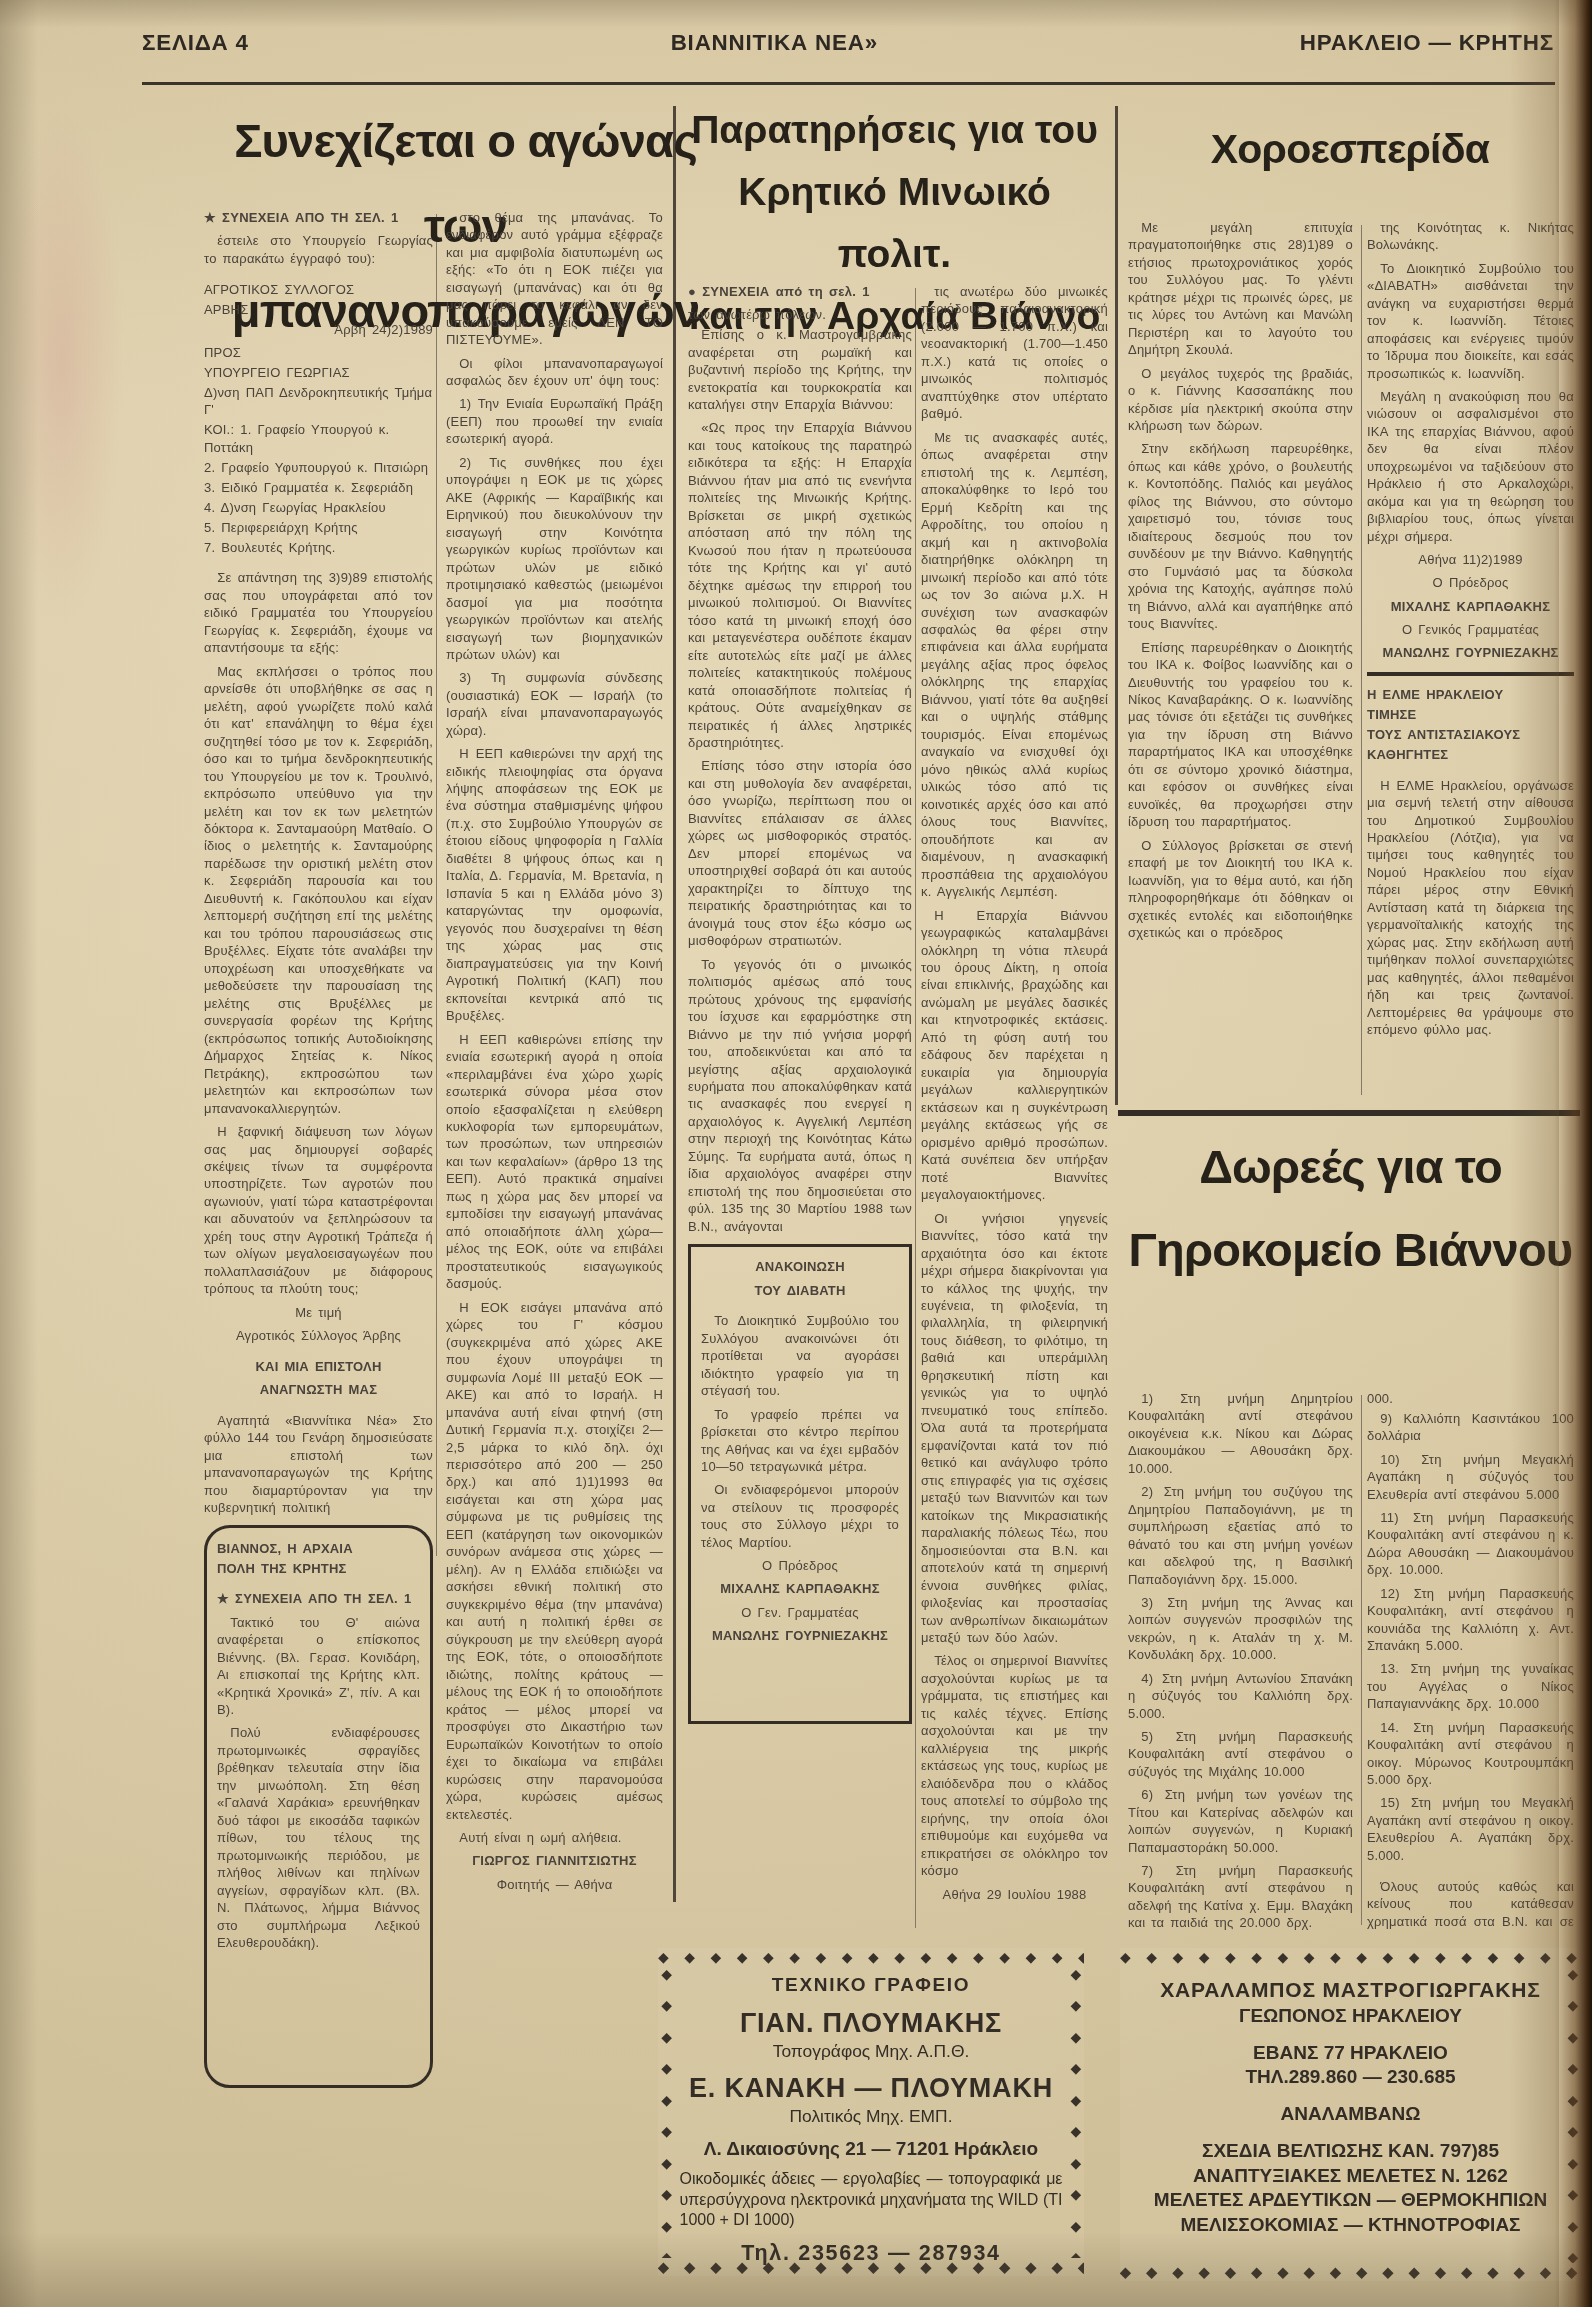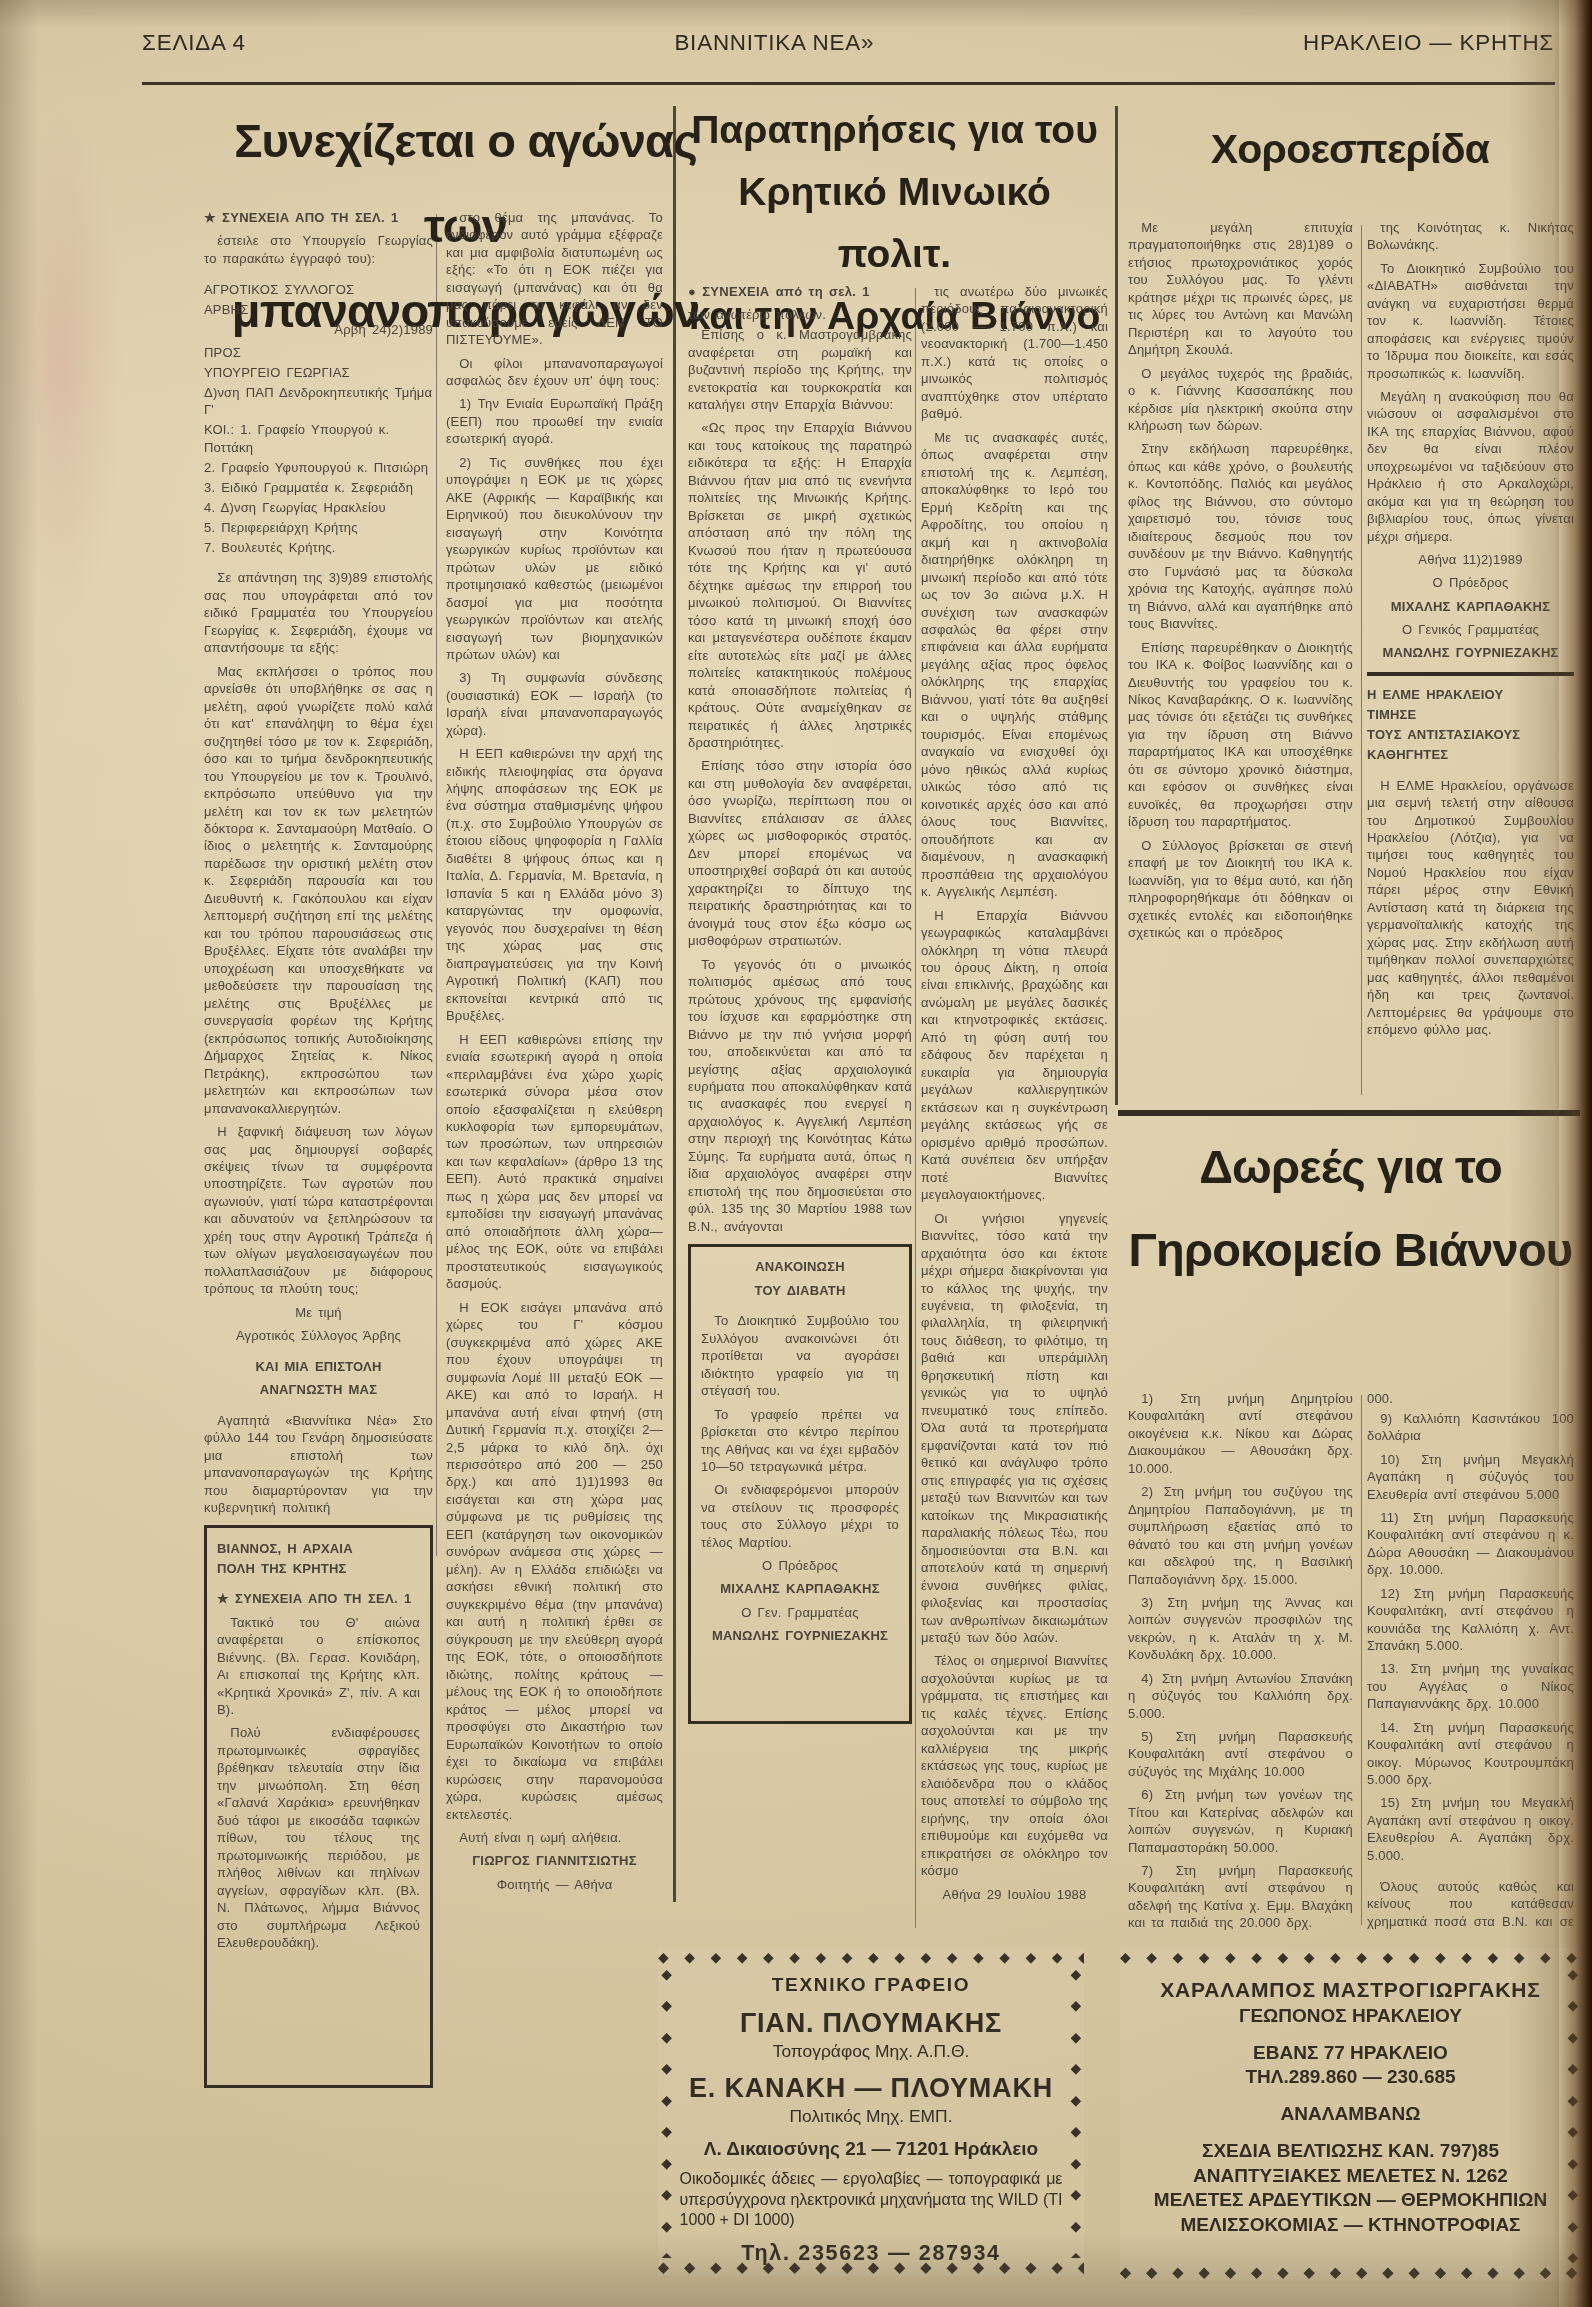--- a/index.html
+++ b/index.html
@@ -13,21 +13,21 @@
   .fx{pointer-events:none;z-index:6;}
   #spine{right:0;top:0;width:38px;height:100%;
          background:linear-gradient(to right,rgba(74,47,22,0),rgba(96,62,30,.55) 55%,#3c2612 88%,#1f1204);}
   #spine2{right:33px;top:0;width:50px;height:100%;background:linear-gradient(to right,rgba(104,78,44,0),rgba(104,78,44,.28));}
   #edge-l{left:0;top:0;width:38px;height:100%;background:linear-gradient(to right,rgba(105,92,66,.35),rgba(105,92,66,0));}
   #edge-t{left:0;top:0;width:100%;height:28px;background:linear-gradient(to bottom,rgba(100,86,60,.30),rgba(100,86,60,0));}
   #edge-b{left:0;bottom:0;width:100%;height:75px;background:linear-gradient(to top,rgba(96,80,54,.33),rgba(96,80,54,0));}
   #smudge{left:0;top:108px;width:124px;height:514px;background:radial-gradient(closest-side,rgba(196,120,120,.22),rgba(196,120,120,0));}
   
   #hdr{left:142px;top:30px;width:1412px;display:flex;justify-content:space-between;
-       font-weight:normal;font-size:22.4px;letter-spacing:0.8px;color:#2e2922;z-index:2;}
+       font-weight:bold;font-size:22.4px;letter-spacing:0.8px;color:#2e2922;z-index:2;}
   #hdr-rule{left:142px;top:82px;width:1413px;height:3.3px;background:#3a332a;z-index:2;}
   
   .vrule{width:2.5px;background:#50473b;z-index:2;}
   #v1{left:673px;top:106px;height:1796px;}
   #v2{left:1115px;top:106px;height:999px;}
   .crule{width:0.8px;background:#847866;z-index:2;}
   #c-left{left:436px;top:214px;height:1342px;}
   #c-mid{left:915px;top:288px;height:1640px;}
   #c-right{left:1361px;top:225px;height:870px;}
   #c-don{left:1361px;top:1395px;height:530px;}
@@ -54,21 +54,21 @@
   .b{font-weight:bold;}
   .c{text-align:center;text-indent:0;}
   .cb{text-align:center;font-weight:bold;text-indent:0;}
   .r{text-align:right;text-indent:0;}
   .l{text-align:left;text-indent:0;margin-bottom:2.5px;}
   .sp{margin-top:13.3px;}
   .lead{font-weight:bold;text-indent:0;letter-spacing:0.3px;}
   .rule{height:4.1px;background:#332d25;border:none;margin:10px 0;}
   
   .inbox{border:3.3px solid #332d25;padding:11.6px 10px 8.3px;margin-top:8.3px;}
-  #viannos-box{height:537px;overflow:hidden;}
+  #viannos-box{height:537px;overflow:hidden;border-radius:26px;}
   #anak-box{height:454px;overflow:hidden;}
   
   .ad{z-index:3;overflow:hidden;background:rgba(222,210,180,.25);}
   #tech{left:658px;top:1948px;width:426px;height:328px;}
   #agro{left:1120px;top:1948px;width:461px;height:333px;}
   .dm{position:absolute;color:#39322a;font-size:14px;letter-spacing:5.8px;overflow:hidden;white-space:nowrap;}
   .dm.h{left:0;width:100%;height:18px;line-height:18px;}
   .dm.t{top:0;} .dm.b{bottom:0;}
   .dm.v{top:18px;bottom:18px;width:16.6px;writing-mode:vertical-rl;line-height:16.6px;height:auto;}
   .dm.lft{left:0;} .dm.rgt{right:0;}

